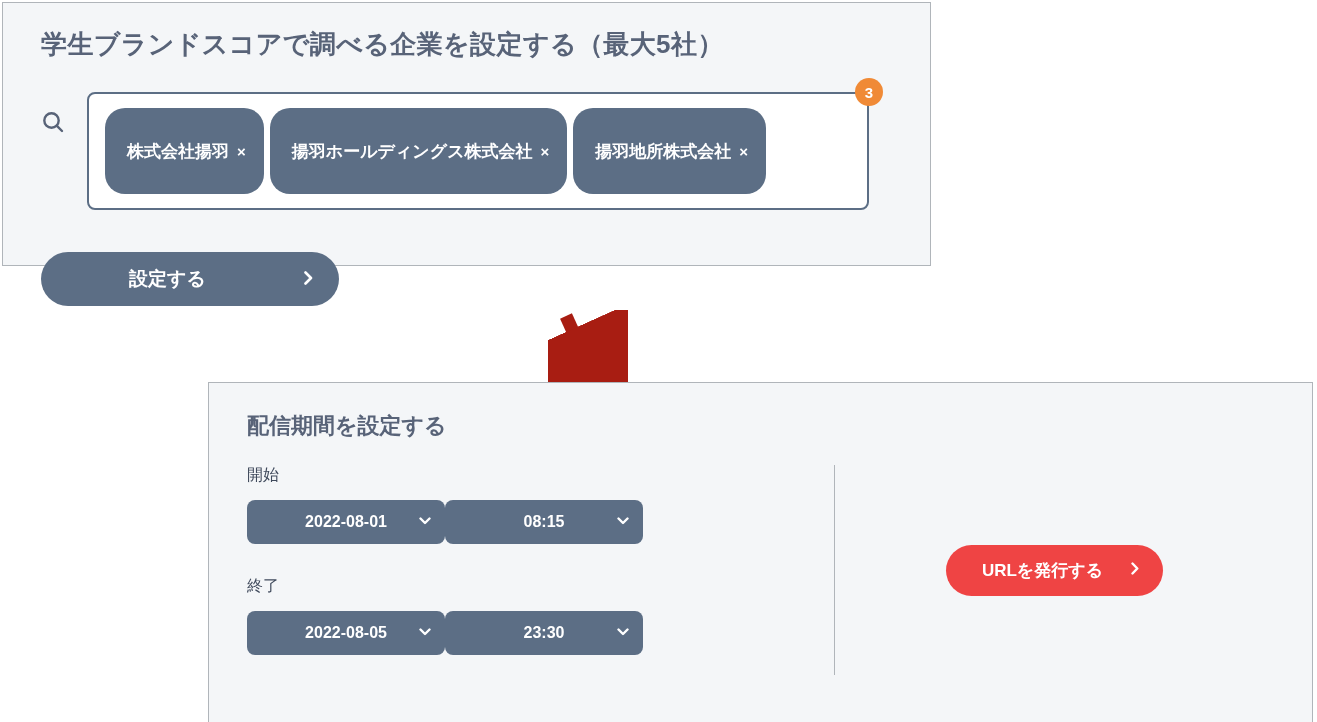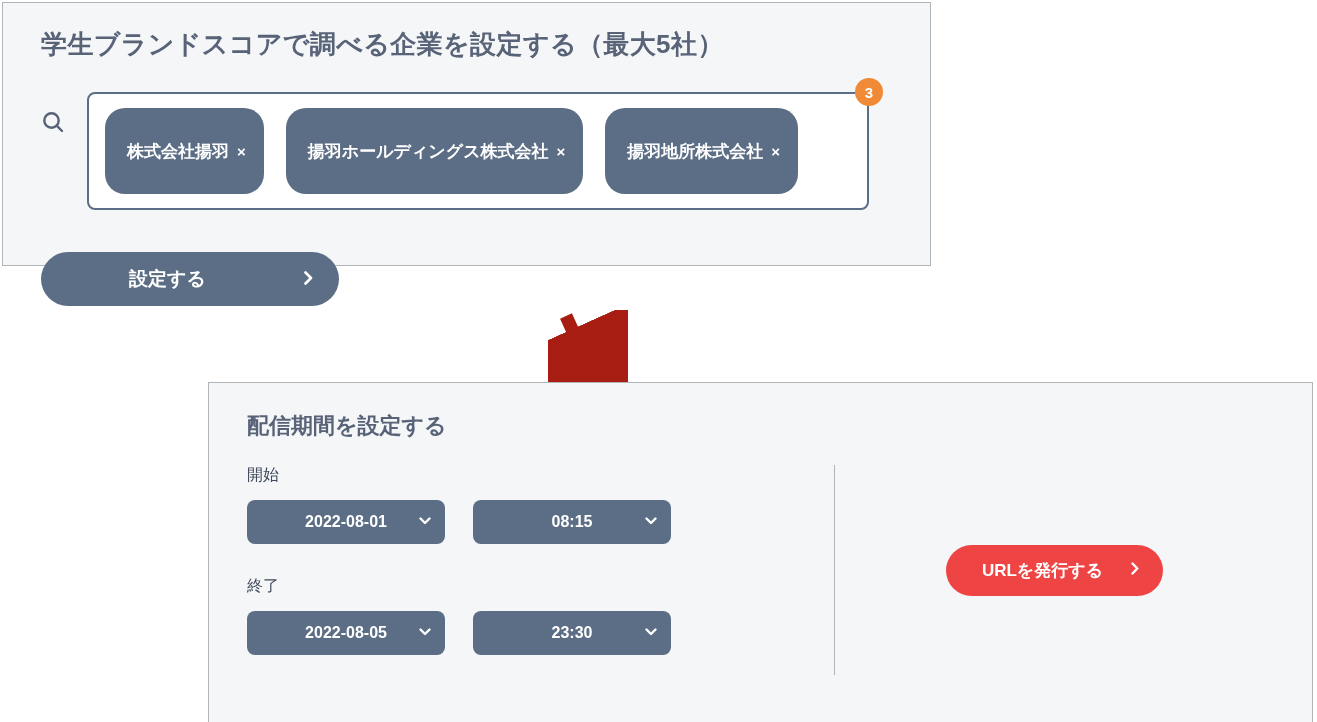--- a/index.html
+++ b/index.html
@@ -54,21 +54,21 @@
       position: relative;
       width: 782px;
     }
     .chip-container {
       border: 2px solid #5c6e85;
       border-radius: 8px;
       background: #ffffff;
       padding: 14px 16px;
       display: flex;
       flex-wrap: wrap;
-      gap: 10px 22px;
+      gap: 10px 6px;
       min-height: 118px;
     }
     .chip {
       display: inline-flex;
       align-items: center;
       background: #5c6e85;
       color: #ffffff;
       border-radius: 20px;
       padding: 7px 18px 7px 22px;
       font-size: 17px;
@@ -134,21 +134,20 @@
       align-items: center;
       justify-content: center;
     }
     .field-label {
       font-size: 16px;
       color: #404a5c;
       font-weight: 500;
     }
     .date-controls {
       display: flex;
-      gap: 28px;
       margin-top: 14px;
       margin-bottom: 32px;
     }
     .dropdown {
       position: relative;
       background: #5c6e85;
       color: #ffffff;
       border-radius: 8px;
       height: 44px;
       min-width: 198px;

